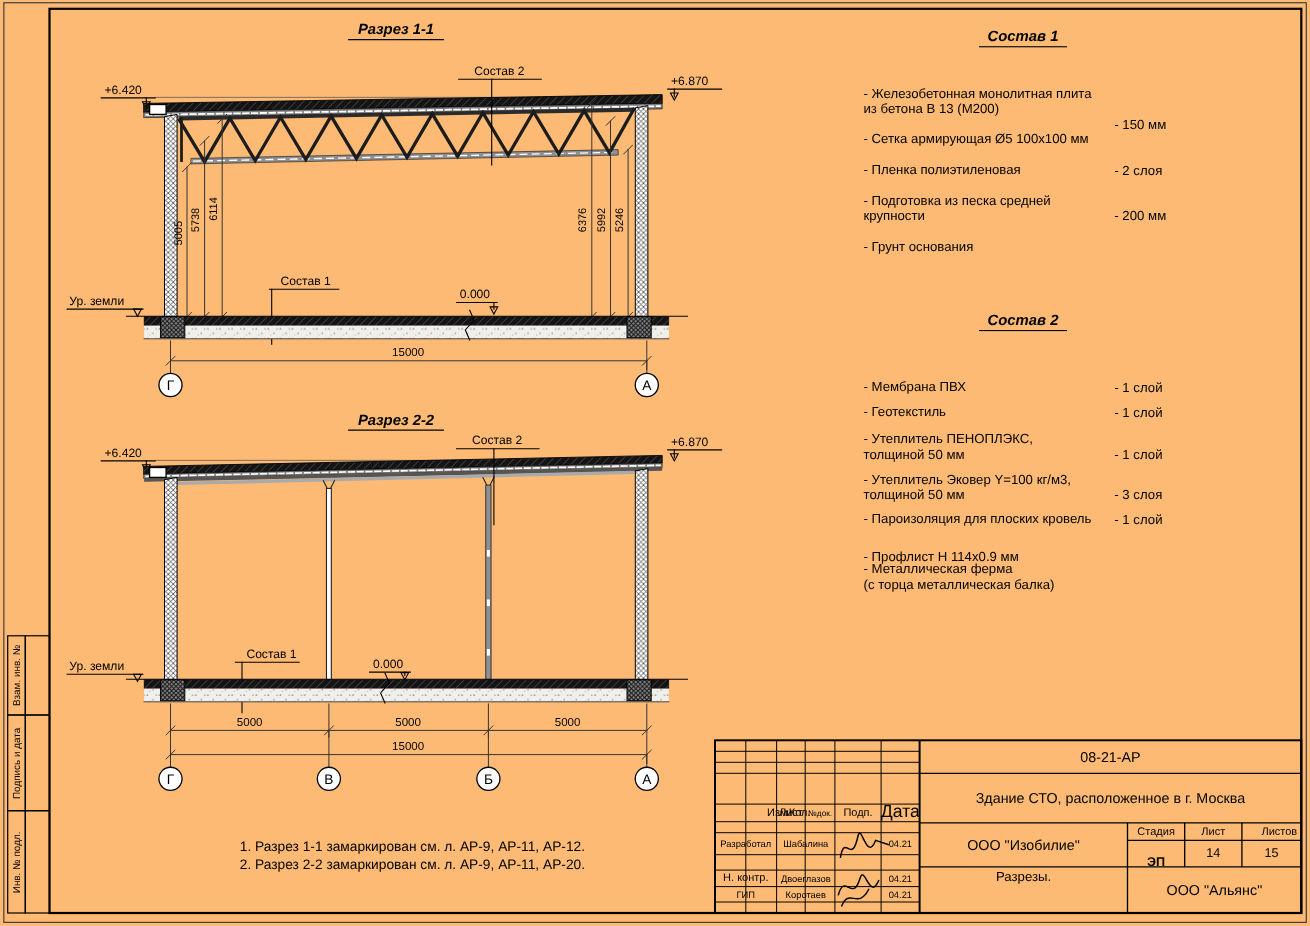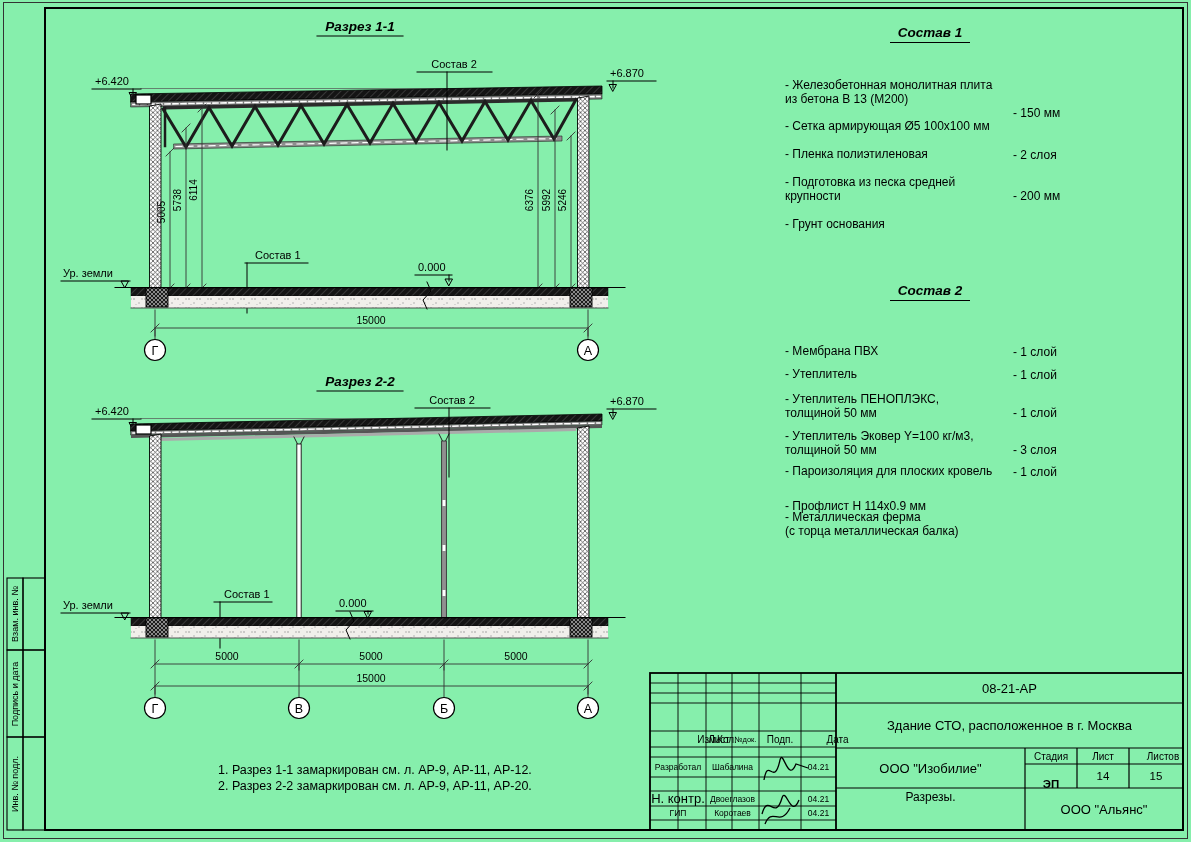--- a/index.html
+++ b/index.html
@@ -1,16 +1,16 @@
 <!DOCTYPE html>
 <html><head>
 <meta charset="utf-8">
 <style>
   html,body{margin:0;padding:0;background:#fff;}
-  #sheet{position:relative;width:1191px;height:842px;background:#86efac;overflow:hidden;
+  #sheet{position:relative;width:1191px;height:842px;background:#fdba74;overflow:hidden;
          font-family:"Liberation Sans",sans-serif;color:#000;}
   svg{position:absolute;left:0;top:0;}
   svg text{font-family:"Liberation Sans",sans-serif;fill:#000;}
   .t{position:absolute;color:#000;white-space:pre-line;}
   .lst{font-size:12px;line-height:13.5px;}
   .val{font-size:12px;}
   .ltitle{font-size:13.5px;font-style:italic;font-weight:bold;border-bottom:1.2px solid #000;
           padding-bottom:2px;text-align:center;width:80px;}
   .cell{position:absolute;display:flex;align-items:center;justify-content:center;text-align:center;}
   .vbox{position:absolute;display:flex;align-items:center;justify-content:center;}
@@ -336,21 +336,21 @@
   <div class="t lst" style="left:785px;top:176px;">- Подготовка из песка средней
 крупности</div>
   <div class="t val" style="left:1013px;top:189px;">- 200 мм</div>
   <div class="t lst" style="left:785px;top:218px;">- Грунт основания</div>
 </div>
 
 <div>
   <div class="t ltitle" style="left:890px;top:283px;">Состав 2</div>
   <div class="t lst" style="left:785px;top:345px;">- Мембрана ПВХ</div>
   <div class="t val" style="left:1013px;top:345px;">- 1 слой</div>
-  <div class="t lst" style="left:785px;top:368px;">- Утеплитель</div>
+  <div class="t lst" style="left:785px;top:368px;">- Геотекстиль</div>
   <div class="t val" style="left:1013px;top:368px;">- 1 слой</div>
   <div class="t lst" style="left:785px;top:393px;">- Утеплитель ПЕНОПЛЭКС,
 толщиной 50 мм</div>
   <div class="t val" style="left:1013px;top:406px;">- 1 слой</div>
   <div class="t lst" style="left:785px;top:430px;">- Утеплитель Эковер Y=100 кг/м3,
 толщиной 50 мм</div>
   <div class="t val" style="left:1013px;top:443px;">- 3 слоя</div>
   <div class="t lst" style="left:785px;top:465px;">- Пароизоляция для плоских кровель</div>
   <div class="t val" style="left:1013px;top:465px;">- 1 слой</div>
   <div class="t lst" style="left:785px;top:500px;">- Профлист Н 114x0.9 мм</div>
@@ -384,27 +384,27 @@
   <div class="cell" style="left:1077px;top:764px;width:52px;height:24px;font-size:11.5px;">14</div>
   <div class="cell" style="left:1129px;top:764px;width:54px;height:24px;font-size:11.5px;">15</div>
   <div class="cell" style="left:836px;top:788px;width:189px;height:18px;font-size:12px;">Разрезы.</div>
   <div class="cell" style="left:1025px;top:788px;width:158px;height:42px;font-size:13px;">ООО "Альянс"</div>
 
   <div class="cell" style="left:650px;top:731px;width:28px;height:16px;font-size:10px;margin-left:44px;">Изм.</div>
   <div class="cell" style="left:678px;top:731px;width:28px;height:16px;font-size:10px;margin-left:35px;">Кол.</div>
   <div class="cell" style="left:706px;top:731px;width:26px;height:16px;font-size:10px;">Лист</div>
   <div class="cell" style="left:732px;top:731px;width:27px;height:16px;font-size:7.5px;">№док.</div>
   <div class="cell" style="left:759px;top:731px;width:42px;height:16px;font-size:10px;">Подп.</div>
-  <div class="cell" style="left:801px;top:731px;width:35px;height:16px;font-size:10px;margin-left:19px;">Дата</div>
+  <div class="cell" style="left:801px;top:731px;width:35px;height:16px;font-size:16px;">Дата</div>
 
   <div class="cell" style="left:650px;top:757px;width:56px;height:20px;font-size:8.5px;">Разработал</div>
   <div class="cell" style="left:706px;top:757px;width:53px;height:20px;font-size:8.5px;">Шабалина</div>
   <div class="cell" style="left:801px;top:757px;width:35px;height:20px;font-size:8.5px;">04.21</div>
 
-  <div class="cell" style="left:650px;top:791px;width:56px;height:15px;font-size:13px;">Н. контр.</div>
+  <div class="cell" style="left:650px;top:791px;width:56px;height:15px;font-size:10px;">Н. контр.</div>
   <div class="cell" style="left:706px;top:791px;width:53px;height:15px;font-size:8.5px;">Двоеглазов</div>
   <div class="cell" style="left:801px;top:791px;width:35px;height:15px;font-size:8.5px;">04.21</div>
 
   <div class="cell" style="left:650px;top:806px;width:56px;height:14px;font-size:8.5px;">ГИП</div>
   <div class="cell" style="left:706px;top:806px;width:53px;height:14px;font-size:8.5px;">Коротаев</div>
   <div class="cell" style="left:801px;top:806px;width:35px;height:14px;font-size:8.5px;">04.21</div>
 </div>
 
 </div>
 

